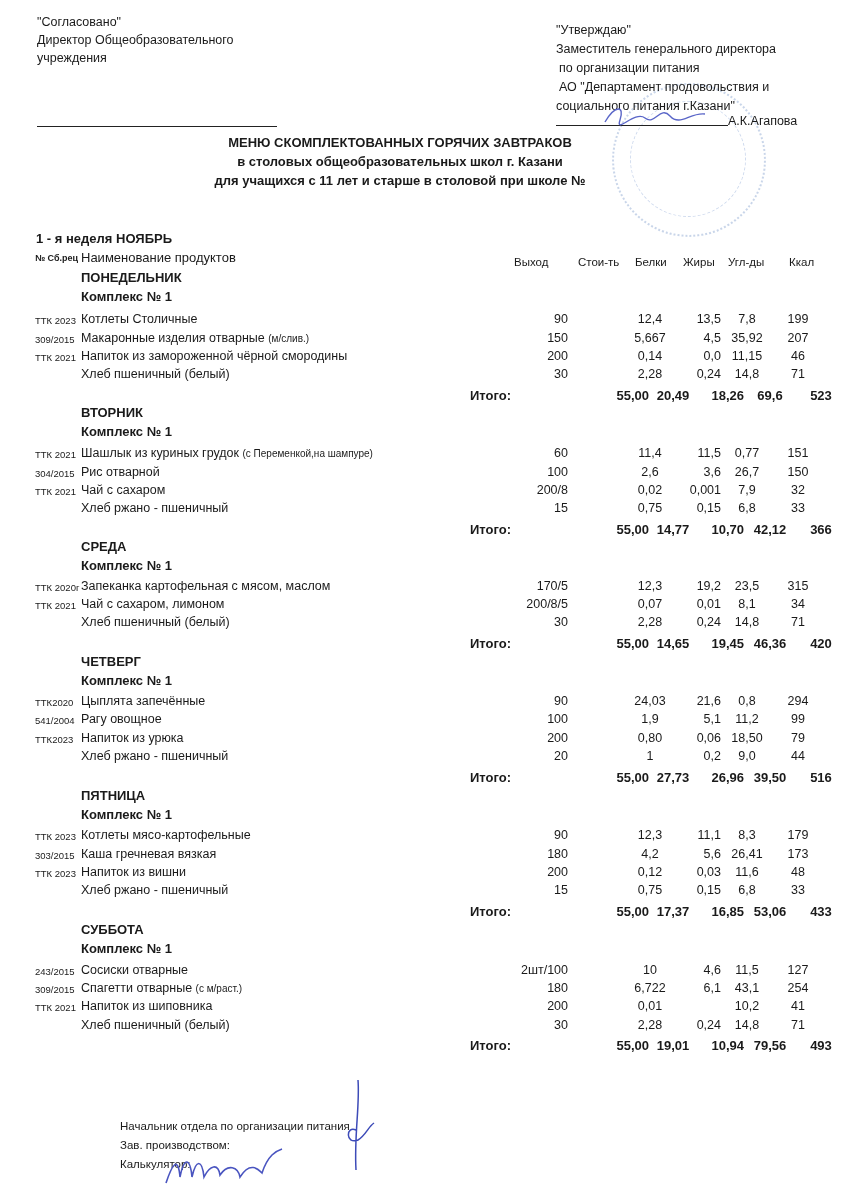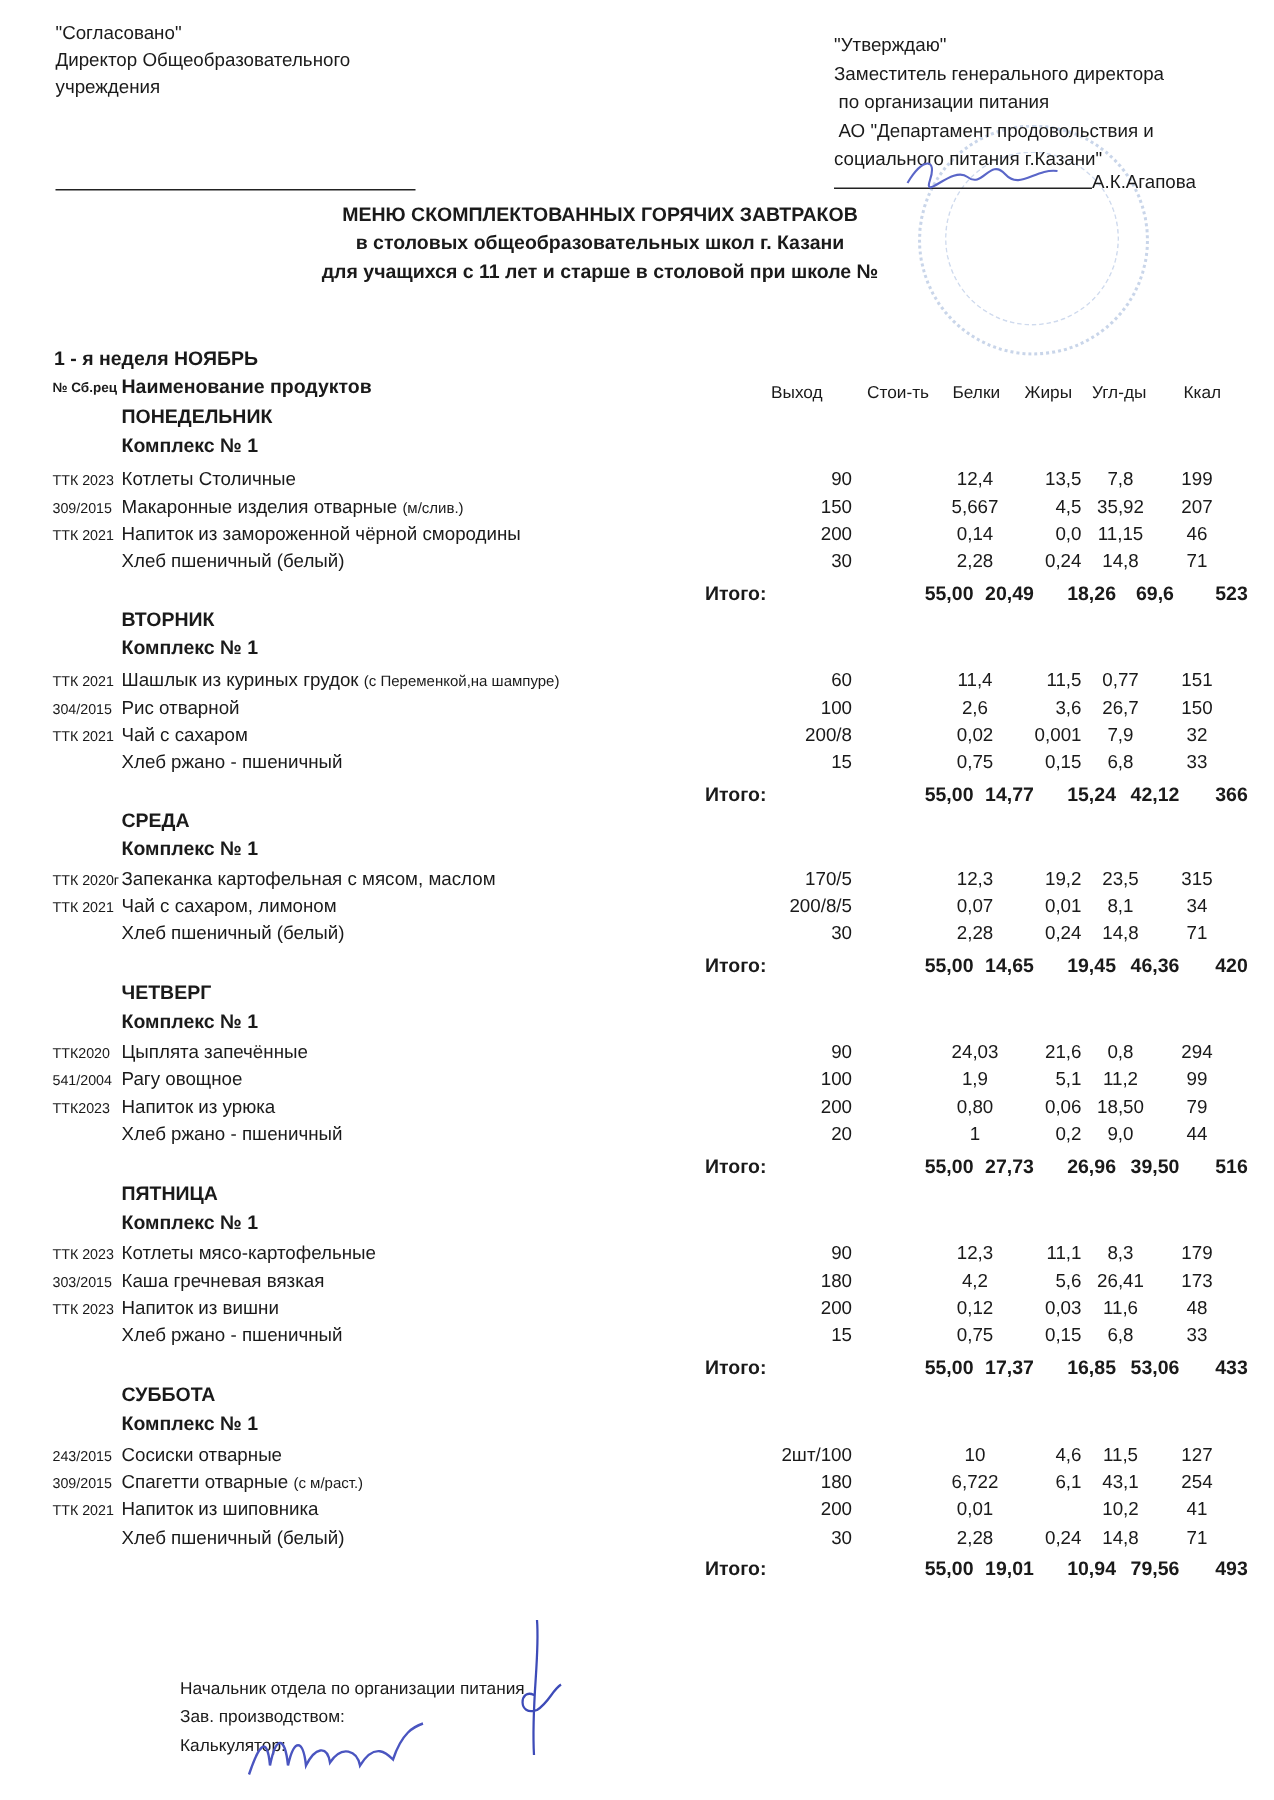--- a/index.html
+++ b/index.html
@@ -10,21 +10,21 @@
   .abs { position: absolute; }
   .approve-left { left: 37px; top: 13px; font-size: 12.5px; line-height: 18px; }
   .approve-right { left: 556px; top: 21px; font-size: 12.5px; line-height: 19px; }
   .approve-right .indent { padding-left: 3px; }
   .sig-line-left { left: 37px; top: 126px; width: 240px; border-top: 1.5px solid #222; }
   .sig-line-right { left: 556px; top: 125px; width: 172px; border-top: 1.5px solid #222; }
   .signer-right { left: 728px; top: 114px; font-size: 12.5px; }
   .title-block { left: 150px; top: 133px; width: 500px; text-align: center; font-weight: bold; font-size: 13px; line-height: 19px; }
   .week { left: 36px; top: 231px; font-size: 13px; font-weight: bold; }
   .hdr-code { left: 35px; top: 253px; font-size: 9px; font-weight: bold; }
-  .hdr-name { left: 81px; top: 250px; font-size: 13px; font-weight: bold; }
+  .hdr-name { left: 81px; top: 250px; font-size: 13px; font-weight: normal; }
   .hdr-col { top: 256px; font-size: 11.5px; }
   .row { position: absolute; left: 0; width: 849px; height: 19px; font-size: 12.5px; }
   .row .code { position: absolute; left: 35px; top: 3px; font-size: 9.5px; }
   .row .name { position: absolute; left: 81px; top: 0; white-space: nowrap; }
   .row .name small { font-size: 10px; }
   .row .num { position: absolute; top: 0; text-align: right; }
   .c-out { left: 500px; width: 68px; }
   .c-cost { left: 570px; width: 56px; }
   .c-prot { left: 627px; width: 46px; text-align: center !important; }
   .c-fat { left: 677px; width: 44px; text-align: center; }
@@ -177,21 +177,21 @@
   <span class="num c-out">15</span>
   <span class="num c-prot">0,75</span>
   <span class="num c-fat">0,15</span>
   <span class="num c-carb">6,8</span>
   <span class="num c-kcal">33</span>
 </div>
 <div class="row total" style="top:522px">
   <span class="lbl">Итого:</span>
   <span class="num c-cost">55,00</span>
   <span class="num c-prot">14,77</span>
-  <span class="num c-fat">15,24</span>
+  <span class="num c-fat">10,70</span>
   <span class="num c-carb">42,12</span>
   <span class="num c-kcal">366</span>
 </div>
 
 <div class="row day" style="top:539px">
     <span class="name">СРЕДА</span>
   </div>
 <div class="row day" style="top:558px">
     <span class="name">Комплекс № 1</span>
   </div>

